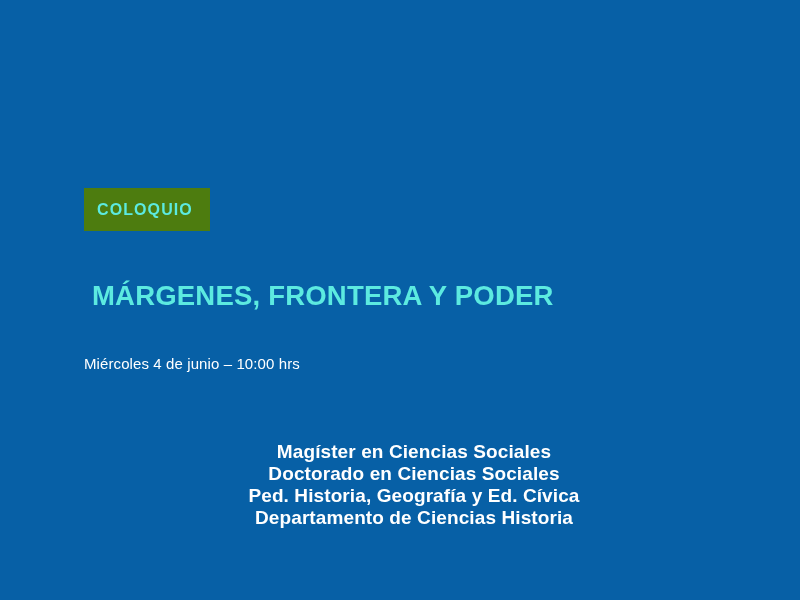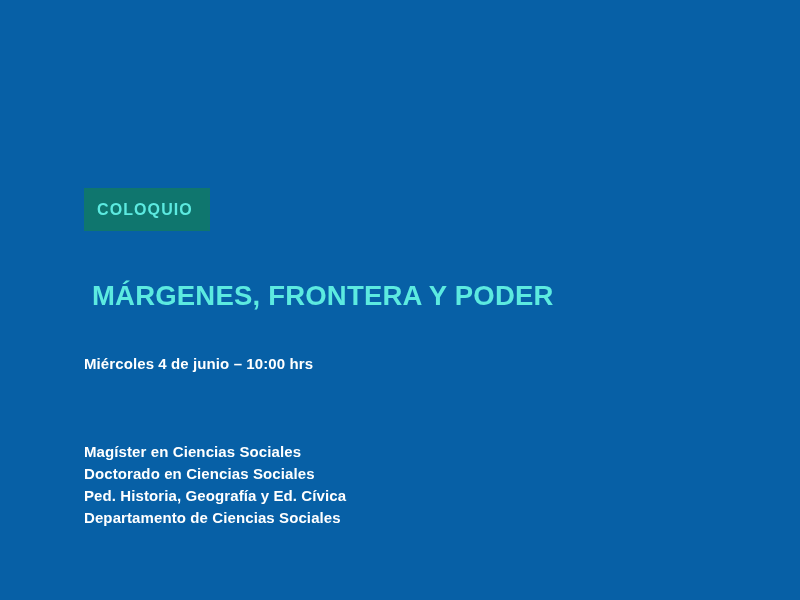--- a/index.html
+++ b/index.html
@@ -22,21 +22,21 @@
     box-sizing: border-box;
   }
   .content {
     position: absolute;
     left: 84px;
     top: 188px;
     width: 660px;
   }
   .badge {
     display: inline-block;
-    background: #0f766e;
+    background: #4d7c0f;
     color: #5CEAE0;
     font-size: 16px;
     font-weight: bold;
     letter-spacing: 1.1px;
     line-height: 1;
     padding: 14px 13px 13px 13px;
     min-width: 100px;
     box-sizing: content-box;
   }
   .title {
@@ -45,56 +45,57 @@
     font-size: 27.5px;
     font-weight: bold;
     letter-spacing: 0.2px;
     line-height: 1.05;
     white-space: nowrap;
     padding-top: 43px;
   }
   .datetime {
     color: #FFFFFF;
     font-size: 15px;
-    font-weight: bold;
+    font-weight: normal;
     letter-spacing: 0.1px;
     line-height: 1.2;
     padding-top: 36px;
     white-space: nowrap;
   }
   .programs {
     list-style: none;
     margin: 0;
     padding: 0;
     padding-top: 68px;
   }
   .programs li {
     color: #FFFFFF;
-    font-size: 15px;
+    font-size: 19px;
     font-weight: bold;
     letter-spacing: 0.1px;
     line-height: 22px;
     white-space: nowrap;
+    text-align: center;
   }
 </style>
 </head>
 <body>
 
 <div class="slide">
 
   <div class="content">
 
     <div class="badge">COLOQUIO</div>
 
     <h1 class="title">MÁRGENES, FRONTERA Y PODER</h1>
 
     <div class="datetime">Miércoles 4 de junio – 10:00 hrs</div>
 
     <ul class="programs">
       <li>Magíster en Ciencias Sociales</li>
       <li>Doctorado en Ciencias Sociales</li>
       <li>Ped. Historia, Geografía y Ed. Cívica</li>
-      <li>Departamento de Ciencias Sociales</li>
+      <li>Departamento de Ciencias Historia</li>
     </ul>
 
   </div>
 
 </div>
 
 </body></html>

